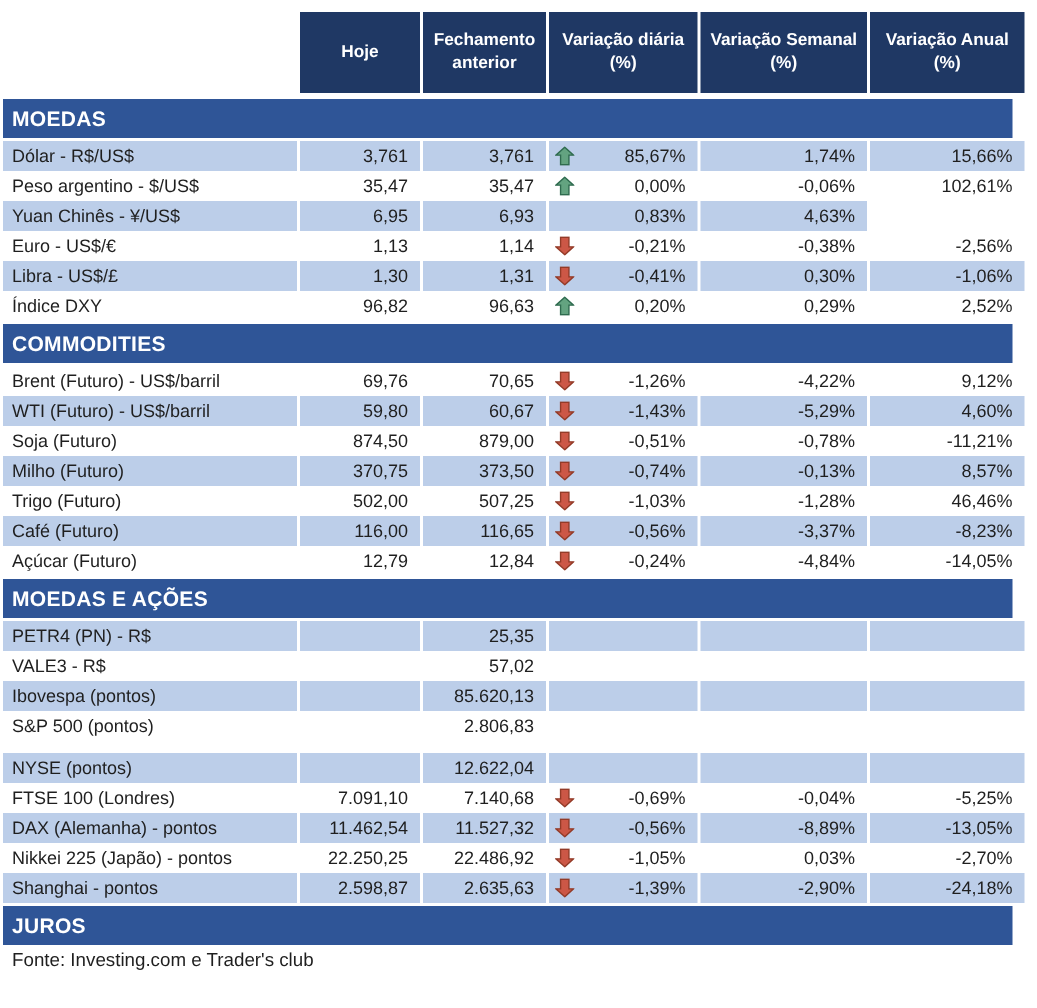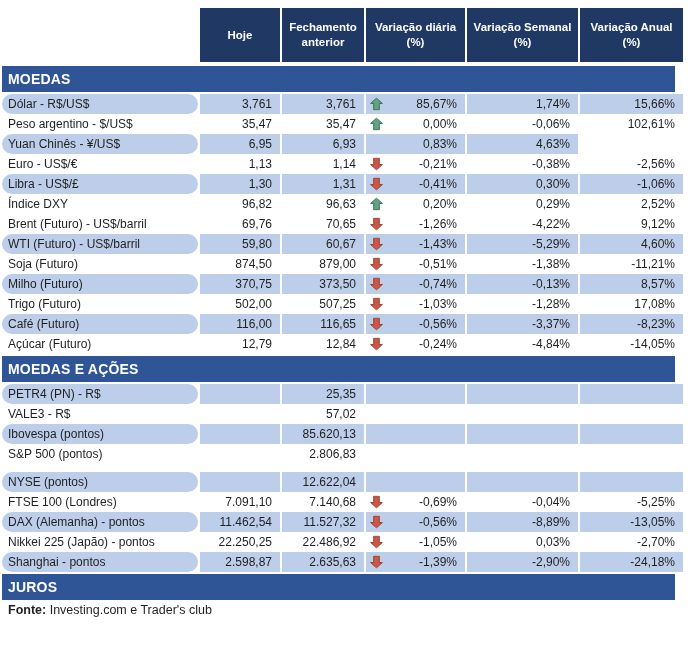--- a/index.html
+++ b/index.html
@@ -23,26 +23,26 @@
   .hcell.corner{background:transparent;}
   .section-band{
     height:26px;background:var(--section-bg);color:var(--header-text);
     font-weight:bold;font-size:14px;letter-spacing:.2px;
     display:flex;align-items:center;padding-left:6px;margin:2px 0;
   }
   .row{height:20px;}
   .spacer{height:8px;}
   .cell{font-size:12px;display:flex;align-items:center;overflow:hidden;white-space:nowrap;}
   .cell.shaded{background:var(--row-shade);}
-  .cell.label{padding-left:6px;border-radius:10px;}
+  .cell.label{padding-left:6px;}
   .cell.num{justify-content:flex-end;padding-right:8px;}
   .cell.diaria{position:relative;}
   .arrow{position:absolute;left:4px;top:50%;transform:translateY(-50%);display:block;}
   .fonte{margin-top:3px;padding-left:6px;font-size:12.5px;}
-  .fonte .b{font-weight:bold;margin-top:21px;}
+  .fonte .b{font-weight:normal;margin-top:21px;}
 </style>
 </head>
 <body>
 
 <div class="page">
   <div>
     <div class="grid header-row">
         <div class="hcell corner"></div>
         <div class="hcell">Hoje</div>
         <div class="hcell">Fechamento anterior</div>
@@ -165,20 +165,21 @@
             </svg>
             <span>0,20%</span>
           </div>
           <div class="cell num">
             <span>0,29%</span>
           </div>
           <div class="cell num">
             <span>2,52%</span>
           </div>
         </div>
+        <div class="section-band">COMMODITIES</div>
         <div class="grid row">
           <div class="cell label">Brent (Futuro) - US$/barril</div>
           <div class="cell num">
             <span>69,76</span>
           </div>
           <div class="cell num">
             <span>70,65</span>
           </div>
           <div class="cell num diaria">
             <svg class="arrow" width="13" height="13" viewBox="0 0 14 14">
@@ -222,21 +223,21 @@
           <div class="cell num">
             <span>879,00</span>
           </div>
           <div class="cell num diaria">
             <svg class="arrow" width="13" height="13" viewBox="0 0 14 14">
               <polygon points="7,13.3 0.7,7.6 4,7.6 4,0.7 10,0.7 10,7.6 13.3,7.6" fill="#CC5746" stroke="#933B28" stroke-width="1"></polygon>
             </svg>
             <span>-0,51%</span>
           </div>
           <div class="cell num">
-            <span>-1,38%</span>
+            <span>-0,78%</span>
           </div>
           <div class="cell num">
             <span>-11,21%</span>
           </div>
         </div>
         <div class="grid row">
           <div class="cell label shaded">Milho (Futuro)</div>
           <div class="cell num shaded">
             <span>370,75</span>
           </div>
@@ -267,21 +268,21 @@
           <div class="cell num diaria">
             <svg class="arrow" width="13" height="13" viewBox="0 0 14 14">
               <polygon points="7,13.3 0.7,7.6 4,7.6 4,0.7 10,0.7 10,7.6 13.3,7.6" fill="#CC5746" stroke="#933B28" stroke-width="1"></polygon>
             </svg>
             <span>-1,03%</span>
           </div>
           <div class="cell num">
             <span>-1,28%</span>
           </div>
           <div class="cell num">
-            <span>17,08%</span>
+            <span>46,46%</span>
           </div>
         </div>
         <div class="grid row">
           <div class="cell label shaded">Café (Futuro)</div>
           <div class="cell num shaded">
             <span>116,00</span>
           </div>
           <div class="cell num shaded">
             <span>116,65</span>
           </div>

